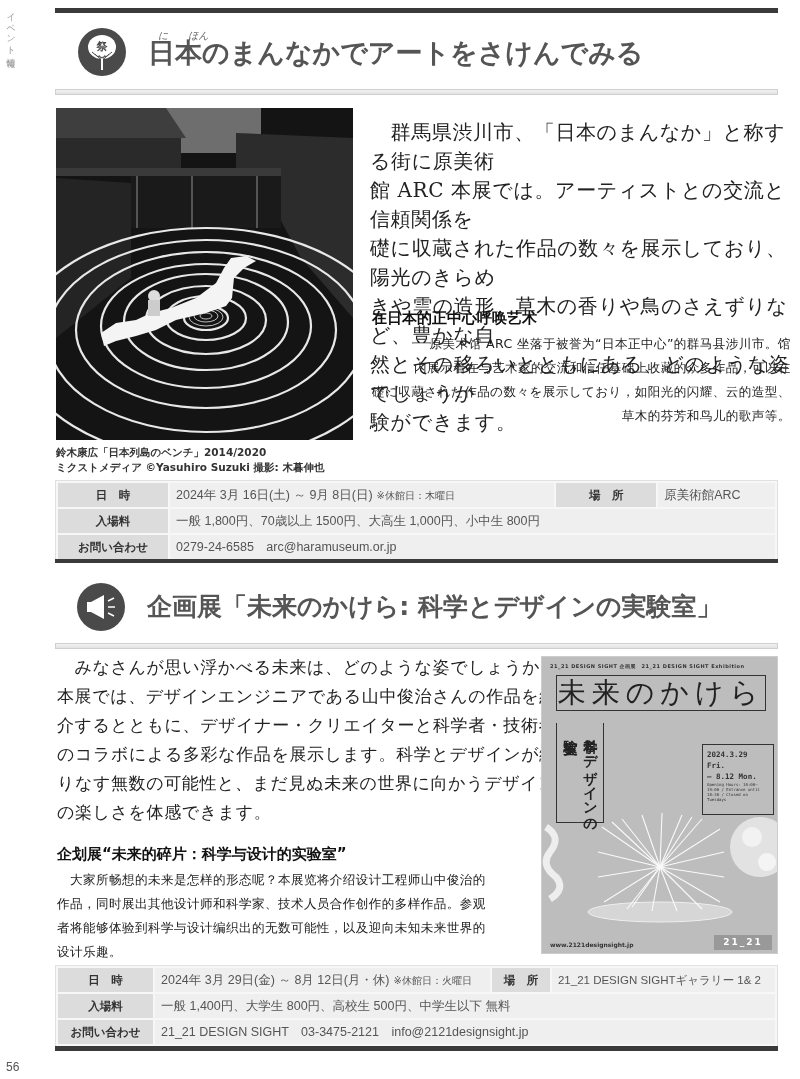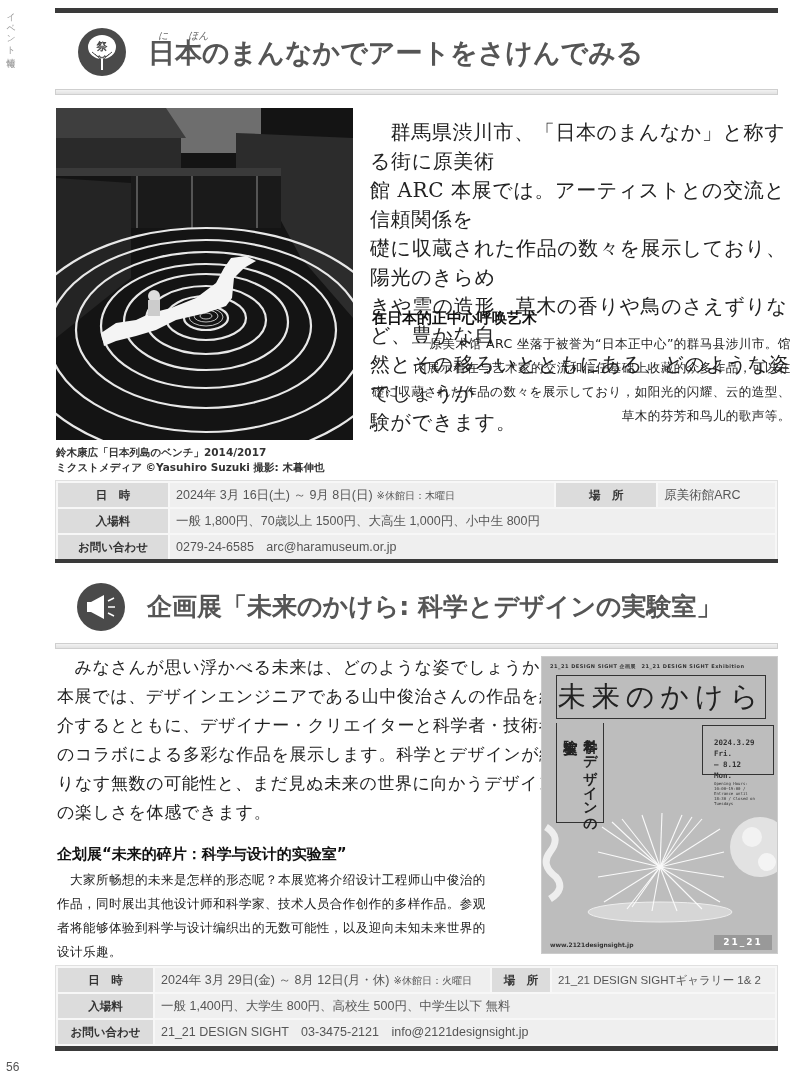--- a/index.html
+++ b/index.html
@@ -59,33 +59,33 @@
   table.info td { background: #efefef; color: #555; height: 24px; padding: 0 6px; white-space: nowrap; }
   table.info td.lbl { background: #dcdcdc; color: #333; font-weight: bold; text-align: center; font-size: 11.5px; }
   table.info .note { font-size: 10px; color: #555; margin-left: 4px; }
 
   .poster {
     position: absolute; left: 541px; top: 656px; width: 237px; height: 298px;
     background: #bdbdbd; overflow: hidden; border: 1px solid #ccc;
   }
   .poster .p-top { position: absolute; left: 8px; top: 6px; font-size: 5px; color: #333; font-weight: bold; letter-spacing: 0.5px; }
   .poster .p-titlebox {
-    position: absolute; left: 14px; top: 18px; width: 210px; height: 44px;
+    position: absolute; left: 14px; top: 18px; width: 210px; height: 36px;
     border: 1.5px solid #333; display: flex; align-items: center; justify-content: center;
     font-size: 28px; color: #222; letter-spacing: 6px; font-family: "DejaVu Sans", sans-serif;
   }
   .poster .p-vbox {
     position: absolute; left: 14px; top: 66px; width: 48px; height: 100px;
     border: 1.5px solid #333; border-top: none;
   }
   .poster .p-vtext1 { position: absolute; left: 40px; top: 72px; writing-mode: vertical-rl; font-size: 14px; font-weight: bold; color: #222; }
   .poster .p-vtext2 { position: absolute; left: 20px; top: 72px; writing-mode: vertical-rl; font-size: 14px; font-weight: bold; color: #222; }
   .poster .p-datebox {
-    position: absolute; left: 160px; top: 68px; width: 72px; height: 50px; border: 1.5px solid #333;
-    padding: 11px; font-size: 7.5px; font-weight: bold; color: #333; line-height: 11px; font-family: "DejaVu Sans Mono", monospace;
+    position: absolute; left: 160px; top: 87px; width: 72px; height: 71px; border: 1.5px solid #333;
+    padding: 4px; font-size: 7.5px; font-weight: bold; color: #333; line-height: 11px; font-family: "DejaVu Sans Mono", monospace;
   }
   .poster .p-datebox .small { font-size: 4px; font-weight: normal; line-height: 5px; display: block; }
   .poster .p-url { position: absolute; left: 8px; top: 284px; font-size: 6px; font-weight: bold; color: #333; }
   .poster .p-logo {
     position: absolute; left: 172px; top: 278px; width: 58px; height: 15px; background: #999;
     color: #fff; font-size: 9px; font-weight: bold; text-align: center; line-height: 15px; letter-spacing: 2px;
   }
 </style>
 </head>
 <body>
@@ -138,21 +138,21 @@
       <ellipse cx="150" cy="208" rx="6" ry="3"></ellipse>
       <ellipse cx="150" cy="208" rx="12" ry="6"></ellipse>
       <ellipse cx="150" cy="209" rx="17" ry="9"></ellipse>
     </g>
     <path d="M45 225 L60 215 L80 212 L95 205 L115 200 L140 190 L160 175 L168 160 L175 150 L190 148 L200 153 L188 160 L178 170 L176 190 L170 198 L150 205 L120 212 L100 222 L80 228 L60 233 L48 238 Z" fill="#f4f4f4"></path>
     <circle cx="98" cy="188" r="6" fill="#ddd"></circle>
     <rect x="92" y="192" width="12" height="16" fill="#ccc"></rect>
   </svg>
 </div>
 <div class="caption">
-  <div>鈴木康広「日本列島のベンチ」2014/2017</div>
+  <div>鈴木康広「日本列島のベンチ」2014/2020</div>
   <div>ミクストメディア ©Yasuhiro Suzuki 撮影: 木暮伸也</div>
 </div>
 
 <div class="jp-body" style="left:370px; top:118px;">
   <div>　群馬県渋川市、「日本のまんなか」と称する街に原美術</div>
   <div>館 ARC 本展では。アーティストとの交流と信頼関係を</div>
   <div>礎に収蔵された作品の数々を展示しており、陽光のきらめ</div>
   <div>きや雲の造形、草木の香りや鳥のさえずりなど、豊かな自</div>
   <div>然とその移ろいとともにある、どのような姿でしょうか</div>
   <div>験ができます。</div>

